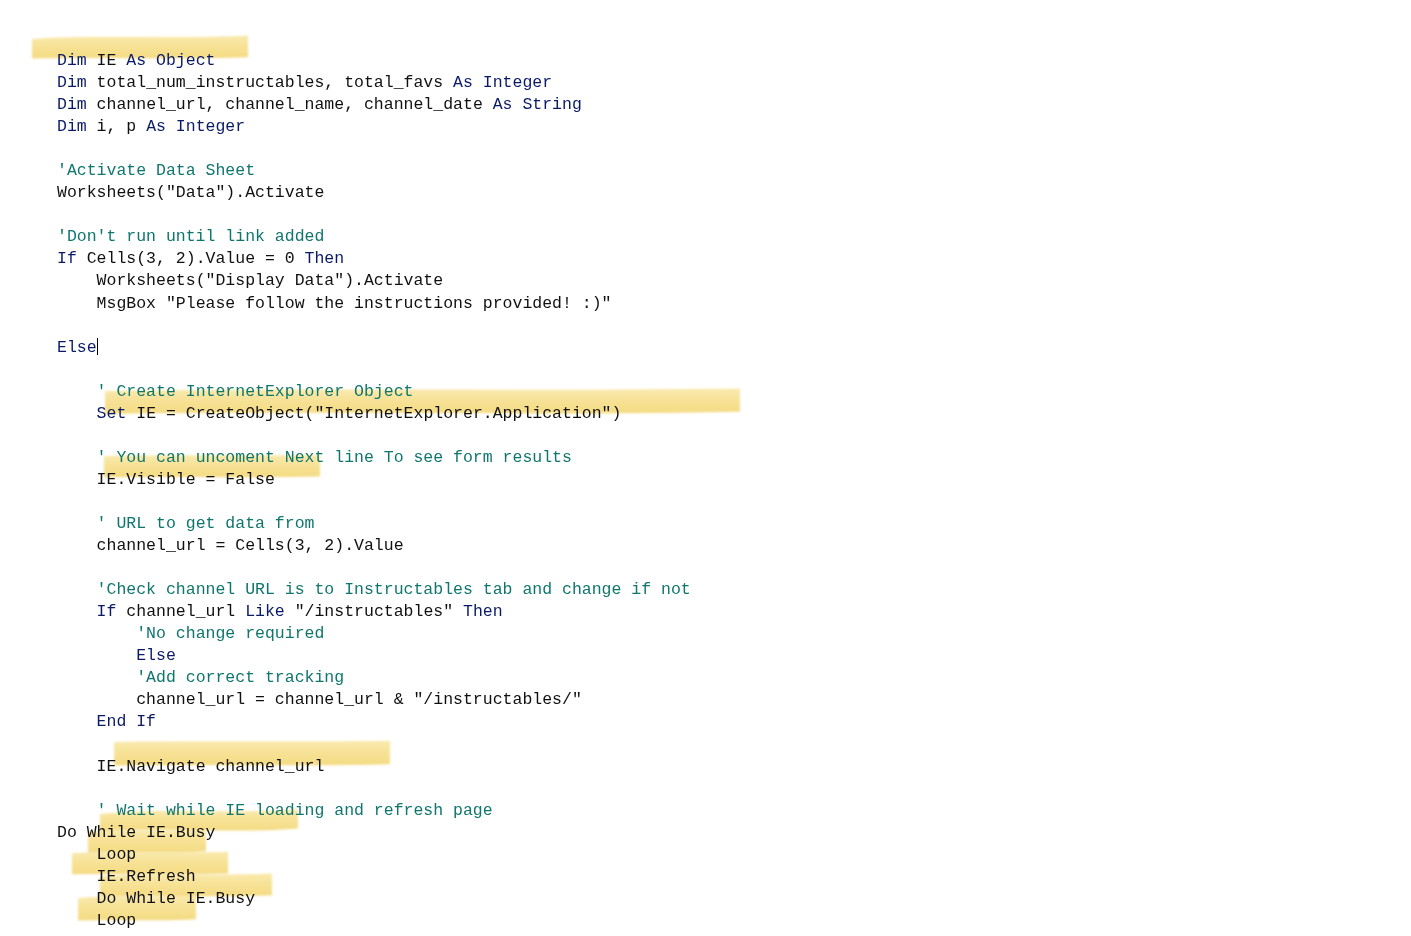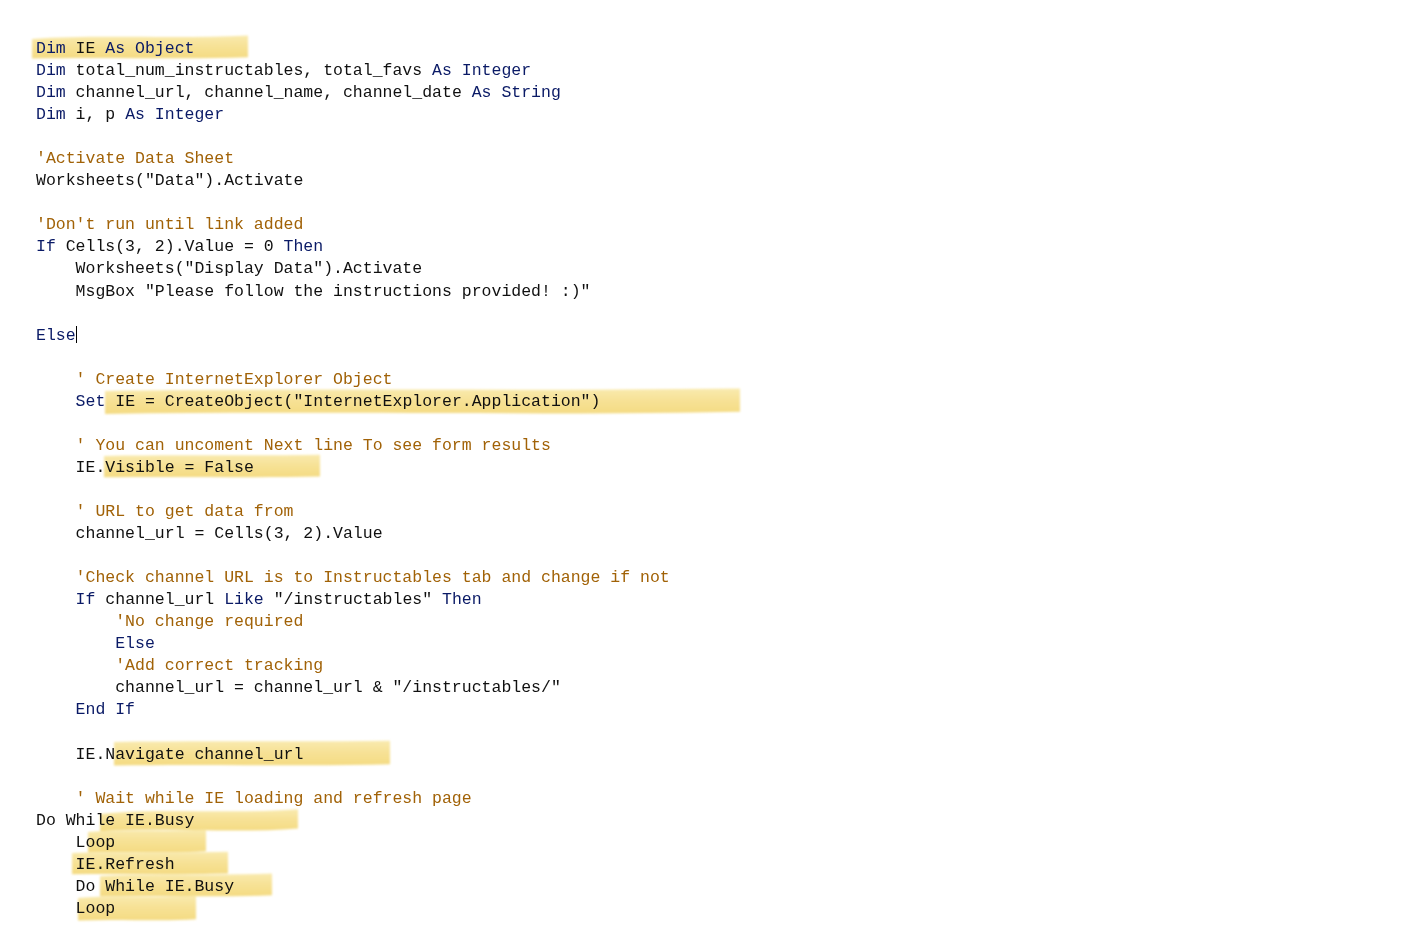--- a/index.html
+++ b/index.html
@@ -28,41 +28,41 @@
     left: 0; top: 0;
     width: 1411px;
     height: 936px;
     pointer-events: none;
     z-index: 1;
   }
 
   
   #code-text {
     position: absolute;
-    left: 0; top: 0;
+    left: 0; top: 12px;
     z-index: 2;
-    padding: 38px 0 0 36px;
+    padding: 38px 0 0 57px;
     margin: 0;
     font-family: "Liberation Mono", "DejaVu Sans Mono", monospace;
     font-size: 16.5px;
     line-height: 22.05px;
     white-space: pre;
     color: #000000;
     letter-spacing: 0px;
   }
 
   .code-line {
     display: block;
     height: 22.05px;
     white-space: pre;
   }
 
   
   .tok-kw      { color: #0a1a66; }
-  .tok-cmt     { color: #a16207; }
+  .tok-cmt     { color: #0f766e; }
   .tok-plain   { color: #101010; }
 
   
   .caret {
     display: inline-block;
     width: 1px;
     height: 17px;
     background: #000;
     vertical-align: -3px;
     margin-left: 0px;

